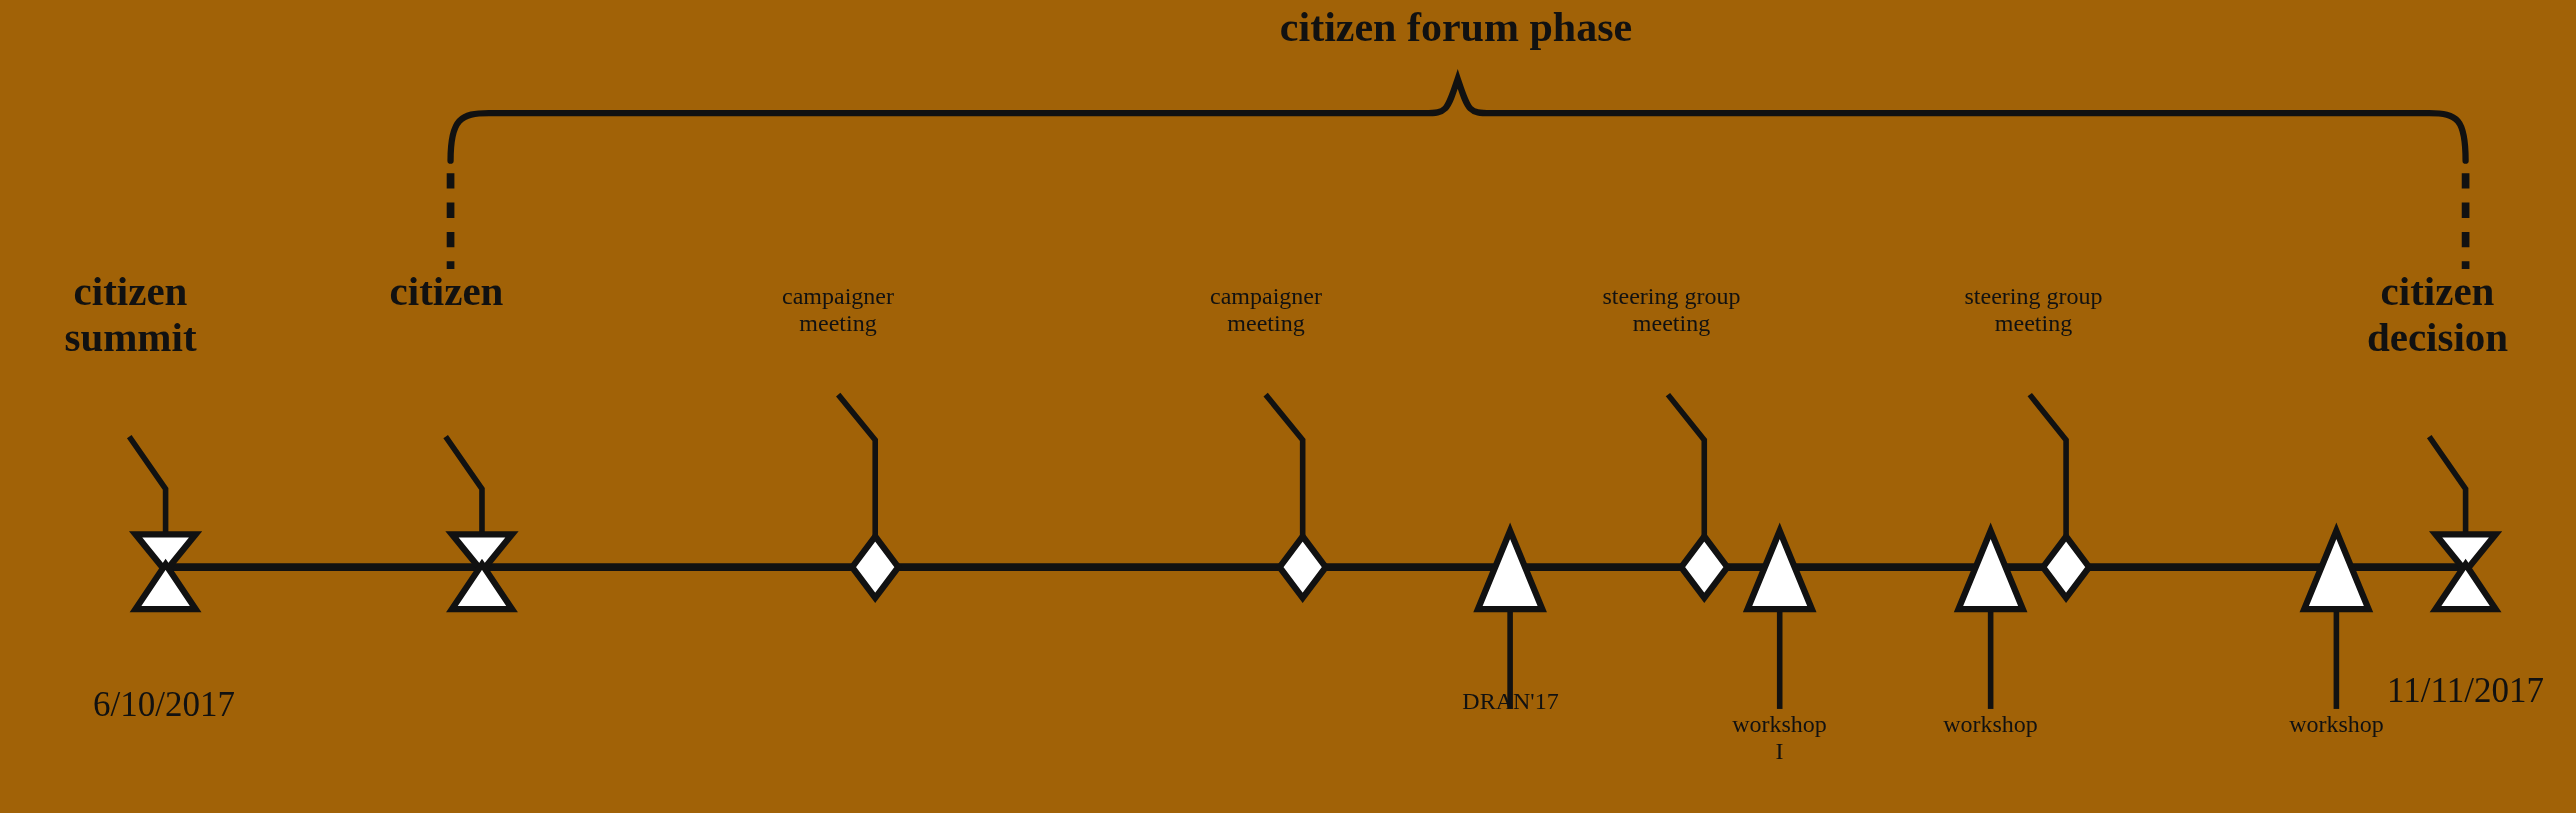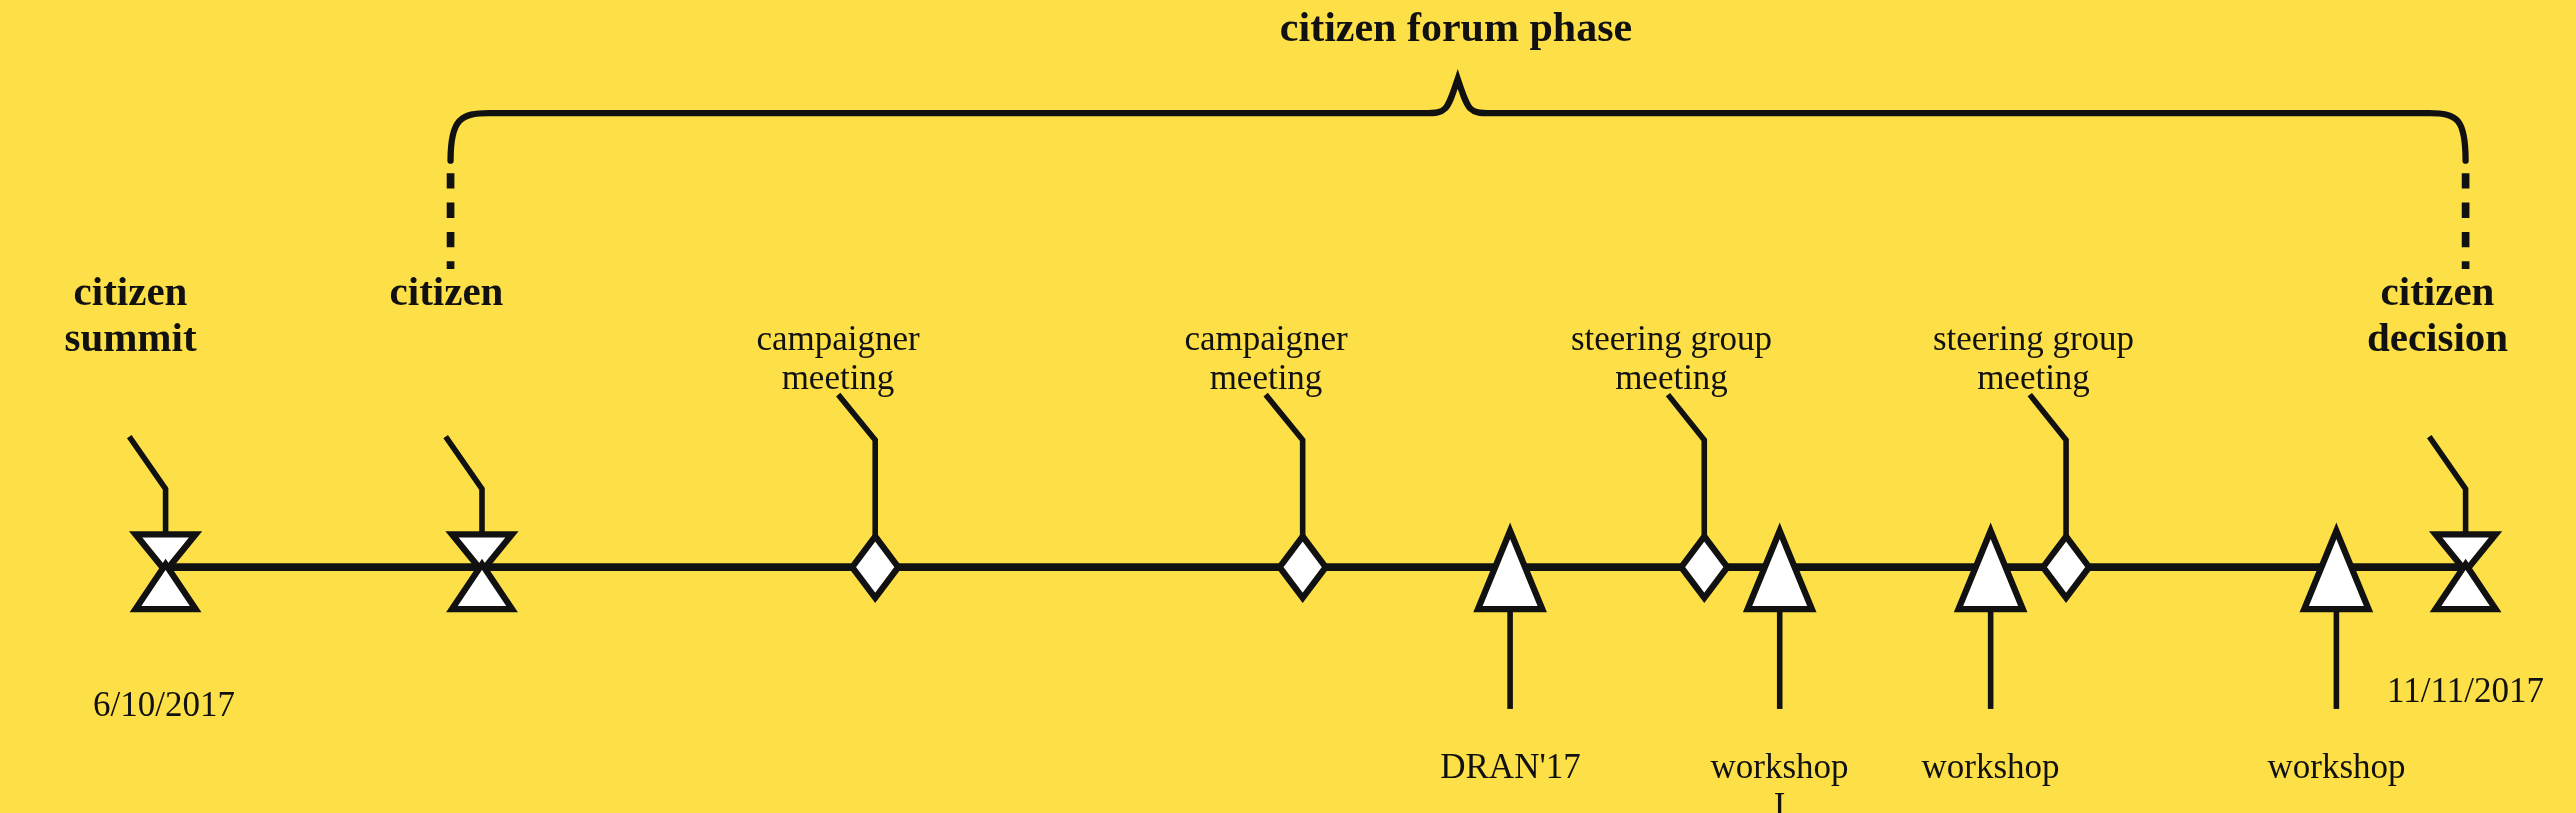--- a/index.html
+++ b/index.html
@@ -4,40 +4,40 @@
 <style>
   html, body {
     margin: 0;
     padding: 0;
     background: #ffffff;
   }
   #root {
     position: relative;
     width: 2576px;
     height: 813px;
-    background: #fde047;
+    background: #a16207;
     font-family: "Liberation Serif", "DejaVu Serif", serif;
     color: #1a1a1a;
     overflow: hidden;
   }
   #timeline-svg {
     position: absolute;
     left: 0;
     top: 0;
     width: 2576px;
     height: 813px;
   }
   .lbl {
     position: absolute;
     text-align: center;
     line-height: 1.12;
     white-space: nowrap;
     color: #111111;
   }
-  .lbl-plain { font-size: 35px; font-weight: 400; margin-top: 36px; }
+  .lbl-plain { font-size: 24px; font-weight: 400; }
   .lbl-bold  { font-size: 41px; font-weight: 700; }
   .lbl-date  { font-size: 35px; font-weight: 400; }
   .phase-title {
     position: absolute;
     font-size: 42px;
     font-weight: 700;
     white-space: nowrap;
     text-align: center;
     color: #111111;
   }
@@ -166,21 +166,21 @@
   <div class="lbl lbl-plain" style="left:1838px; top:283px; width:391px;">
     <div>steering group</div>
     <div>meeting</div>
   </div>
 
   <div class="lbl lbl-bold" style="left:2263px; top:269px; width:349px;">
     <div>citizen</div>
     <div>decision</div>
   </div>
 
-  <div class="lbl lbl-plain" style="left:1322px; top:711px; width:377px;">
+  <div class="lbl lbl-plain" style="left:1322px; top:688px; width:377px;">
     <div>DRAN'17</div>
   </div>
 
   <div class="lbl lbl-plain" style="left:1612px; top:711px; width:335px;">
     <div>workshop</div>
     <div>I</div>
   </div>
 
   <div class="lbl lbl-plain" style="left:1823px; top:711px; width:335px;">
     <div>workshop</div>

